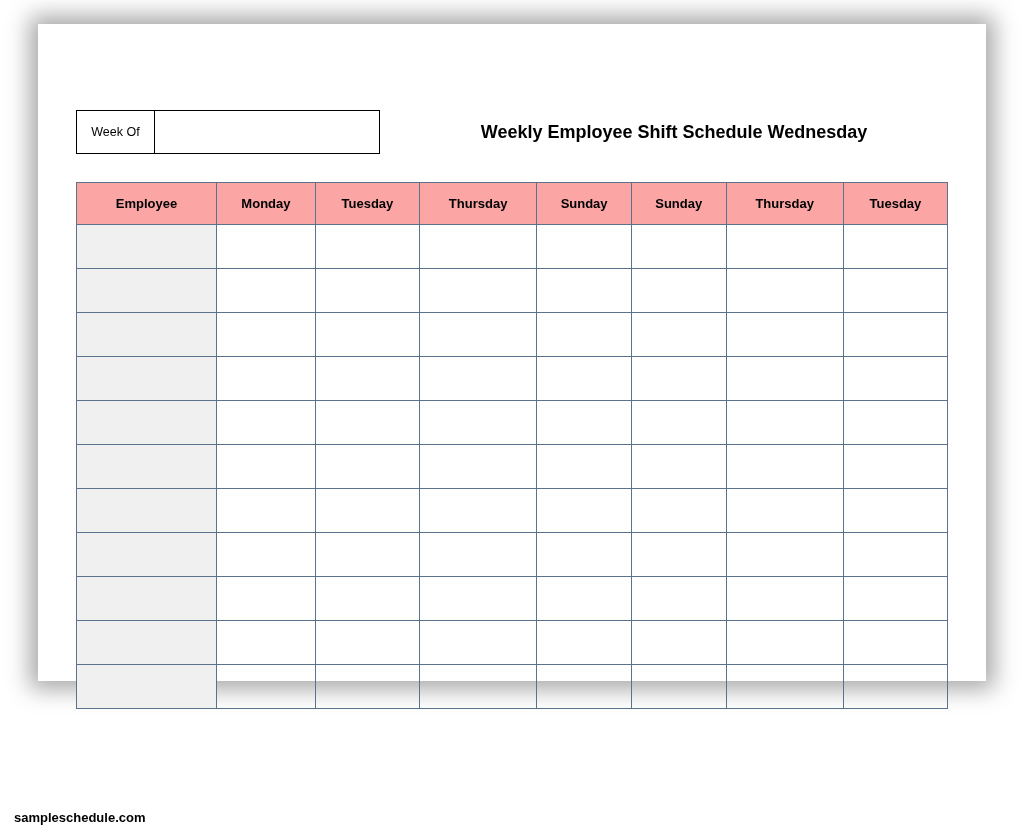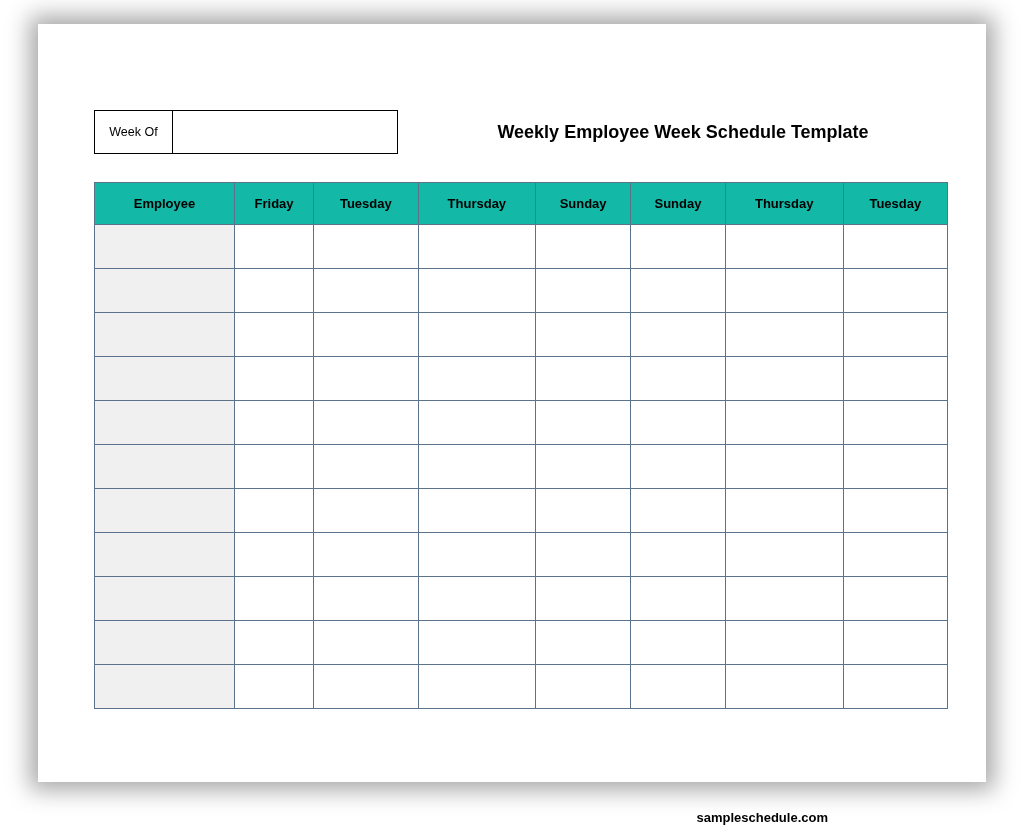--- a/index.html
+++ b/index.html
@@ -8,24 +8,24 @@
       height: 835px;
       background: #fff;
       font-family: Arial, Helvetica, sans-serif;
       position: relative;
     }
     .page {
       position: absolute;
       left: 38px;
       top: 24px;
       width: 948px;
-      height: 758px;
+      height: 657px;
       background: #fff;
       box-shadow: 0 0 22px 8px rgba(0,0,0,0.35);
-      padding: 86px 38px 34px 56px;
+      padding: 86px 38px 34px 38px;
     }
     .header-row {
       display: flex;
       align-items: center;
       margin-bottom: 28px;
     }
     .week-of-box {
       display: flex;
       border: 1.5px solid #000;
       height: 44px;
@@ -48,64 +48,64 @@
       font-size: 18px;
       font-weight: bold;
       padding-left: 20px;
     }
     .schedule-table {
       width: 100%;
       border-collapse: collapse;
       border: 1.5px solid #5a728a;
     }
     .schedule-table th {
-      background: #14b8a6;
+      background: #fca5a5;
       border: 1px solid #5a728a;
       height: 42px;
       font-size: 13px;
       font-weight: bold;
       text-align: center;
       color: #000;
     }
     .schedule-table th:first-child { width: 140px; }
     .schedule-table td {
       border: 1px solid #5a728a;
       height: 44px;
     }
     .schedule-table td.employee-cell {
       background: #f0f0f0;
     }
     .footer-text {
       position: absolute;
       bottom: 10px;
-      left: 0;
+      left: 14px;
       width: 828px;
-      text-align: right;
+      text-align: left;
       font-size: 13px;
       font-weight: bold;
       color: #000;
     }
   </style>
 </head>
 <body>
 
 <div class="page">
   <div class="header-row">
     <div class="week-of-box">
       <div class="week-of-label">Week Of</div>
       <div class="week-of-value"></div>
     </div>
-    <div class="title">Weekly Employee Week Schedule Template</div>
+    <div class="title">Weekly Employee Shift Schedule Wednesday</div>
   </div>
 
   <table class="schedule-table">
     <thead>
       <tr>
         <th>Employee</th>
-        <th>Friday</th>
+        <th>Monday</th>
         <th>Tuesday</th>
         <th>Thursday</th>
         <th>Sunday</th>
         <th>Sunday</th>
         <th>Thursday</th>
         <th>Tuesday</th>
       </tr>
     </thead>
     <tbody id="table-body">
         <tr>

